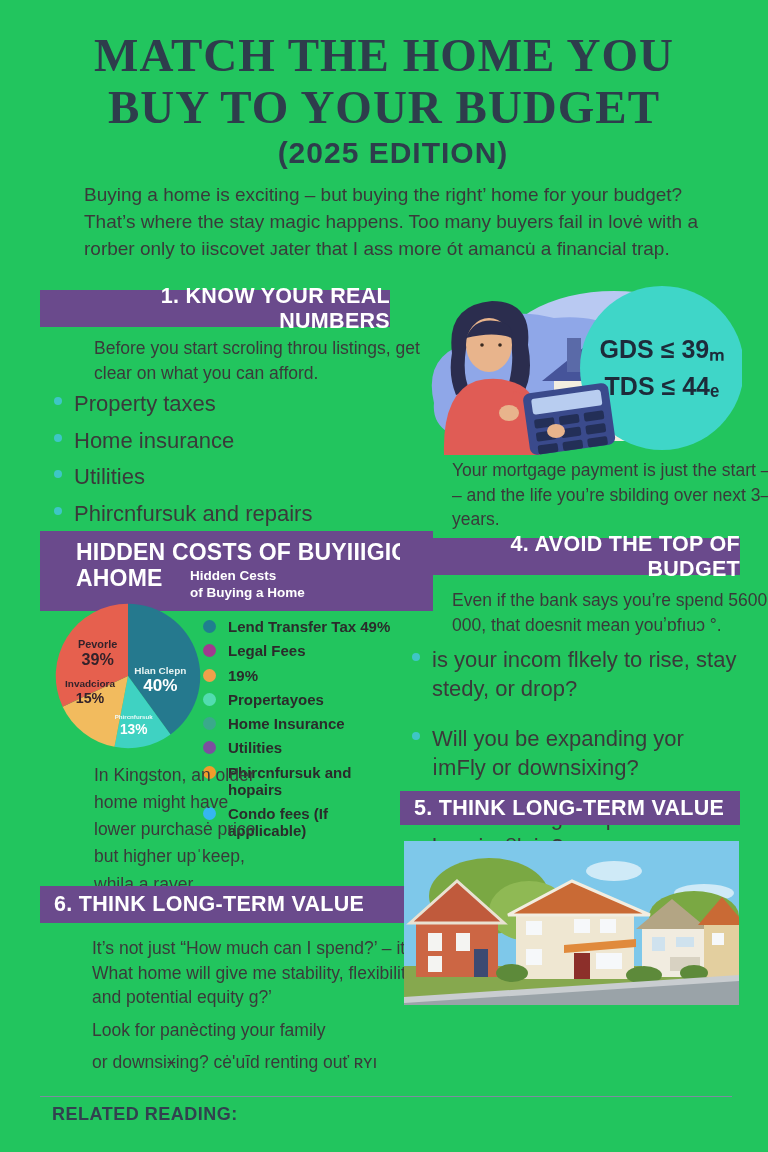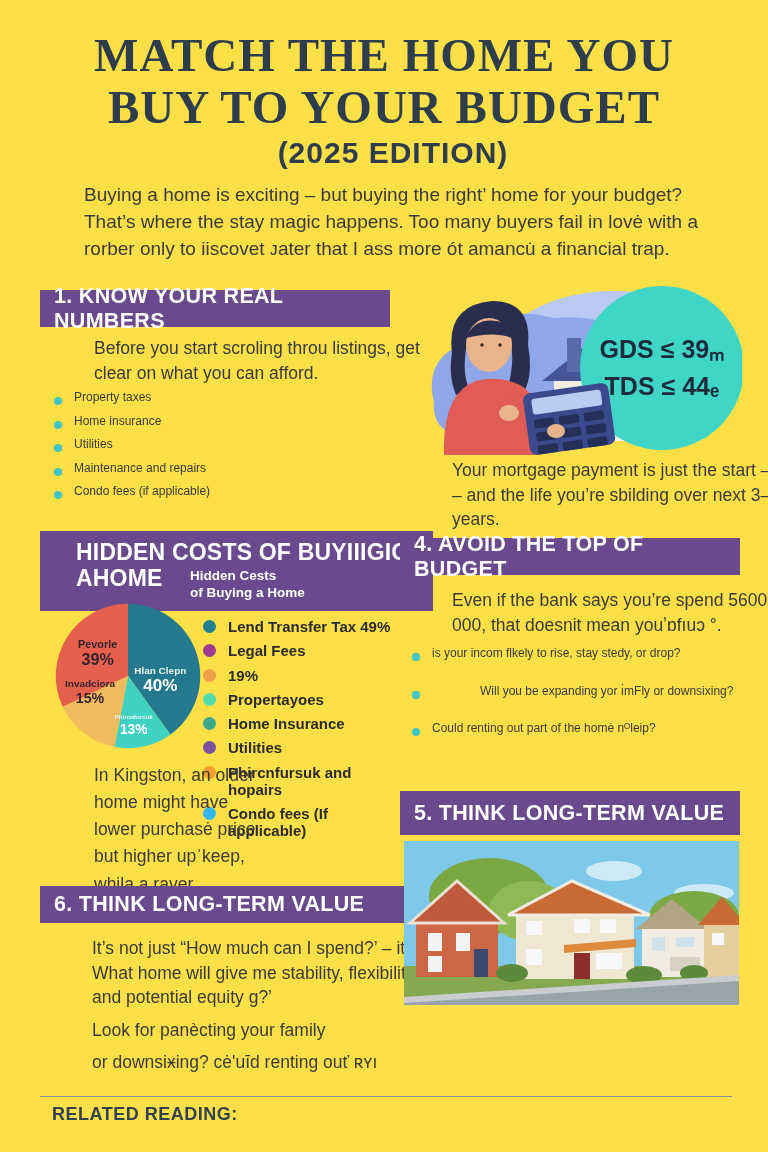--- a/index.html
+++ b/index.html
@@ -1,38 +1,38 @@
 <!DOCTYPE html>
 <html><head>
 <meta charset="utf-8">
 <style>
   html,body{margin:0;padding:0;}
   body{font-family:"Liberation Sans",sans-serif;background:#e9e9e9;}
-  .page{position:relative;width:768px;height:1152px;background:#fde047;margin:0 auto;overflow:hidden;}
+  .page{position:relative;width:768px;height:1152px;background:#22c55e;margin:0 auto;overflow:hidden;}
 
   
   .title{position:absolute;left:0;top:30px;width:768px;text-align:center;
          font-family:"Liberation Serif","DejaVu Serif",serif;font-weight:bold;
          color:#2e3d4c;font-size:47px;line-height:1.1;letter-spacing:1px;}
   .edition{position:absolute;left:0;top:136px;width:768px;text-align:center;
            font-weight:bold;color:#2e3d4c;font-size:30px;letter-spacing:1px;padding-left:9px;}
 
   .intro{position:absolute;left:84px;top:182px;width:616px;font-size:19px;
          line-height:1.42;color:#3a3a3a;}
 
   
   .banner{position:absolute;background:#6a4a8c;color:#fff;font-weight:bold;
           display:flex;align-items:center;padding-left:14px;box-sizing:border-box;}
-  .banner.h1{font-size:21.5px;letter-spacing:.3px;}
+  .banner.h1{font-size:21.5px;letter-spacing:.3px;text-align:right;}
 
   .body-text{position:absolute;color:#3a3a3a;font-size:17.5px;line-height:1.4;margin-left:44px;}
 
   
   .blist{position:absolute;}
-  .bitem{display:flex;align-items:flex-start;margin-bottom:8px;font-size:12px;color:#3a3a3a;line-height:1.3;}
+  .bitem{display:flex;align-items:flex-start;margin-bottom:8px;font-size:22px;color:#3a3a3a;line-height:1.3;}
   .dot{width:8px;height:8px;border-radius:50%;background:#3ec6c6;margin:7px 12px 0 2px;flex:0 0 8px;}
 
   
   .hidden-banner{position:absolute;left:40px;top:531px;width:393px;height:80px;background:#6a4a8c;color:#fff;}
   .hb-main{position:absolute;left:36px;top:8px;font-size:23px;font-weight:bold;line-height:1.15;letter-spacing:.2px;}
   .hb-sub{position:absolute;left:150px;top:37px;font-size:13.5px;font-weight:bold;line-height:1.25;}
 
   
   .legend{position:absolute;left:203px;top:618px;width:190px;}
   .litem{display:flex;align-items:flex-start;margin-bottom:7px;font-size:15px;font-weight:bold;color:#2b2b2b;line-height:1.15;}
@@ -70,21 +70,21 @@
     <div class="bitem">
         <span class="dot"></span>
         <span>Home insurance</span>
       </div>
     <div class="bitem">
         <span class="dot"></span>
         <span>Utilities</span>
       </div>
     <div class="bitem">
         <span class="dot"></span>
-        <span>Maintenance and repairs</span>
+        <span>Phircnfursuk and repairs</span>
       </div>
     <div class="bitem">
         <span class="dot"></span>
         <span>Condo fees (if applicable)</span>
       </div>
   </div>
 
   <div class="hidden-banner">
     <div class="hb-main">
       <span>HIDDEN COSTS OF BUYIIIGIG</span><br>
@@ -201,31 +201,31 @@
   <div class="banner h1" style="left:400px;top:538px;width:340px;height:37px;">
     <span>4. AVOID THE TOP OF BUDGET</span>
   </div>
   <div class="body-text" style="left:408px;top:588px;width:335px;">Even if the bank says you’re spend 5600. 000, that doesnit mean youʼɒfıuɔ °.</div>
 
   <div class="blist" style="left:410px;top:646px;width:330px;">
     <div class="bitem" style="margin-bottom:22px;">
         <span class="dot"></span>
         <span>is your incom flkely to rise, stay stedy, or drop?</span>
       </div>
-    <div class="bitem" style="margin-bottom:22px;gap:48px;">
+    <div class="bitem" style="margin-bottom:22px;">
         <span class="dot"></span>
         <span>Will you be expanding yor ı̇mFly or downsixing?</span>
       </div>
     <div class="bitem">
         <span class="dot"></span>
         <span>Could renting out part of the homė nᴼleip?</span>
       </div>
   </div>
 
-  <div class="banner h1" style="left:400px;top:791px;width:340px;height:44px;">
+  <div class="banner h1" style="left:400px;top:791px;width:340px;height:34px;">
     <span>5. THINK LONG-TERM VALUE</span>
   </div>
 
   <svg style="position:absolute;left:404px;top:841px;" width="335" height="164" viewBox="0 0 335 164">
     <rect width="335" height="164" fill="#7ec8ea"></rect>
     <ellipse cx="210" cy="30" rx="28" ry="10" fill="#cfeaf7"></ellipse>
     <ellipse cx="300" cy="52" rx="30" ry="9" fill="#cfeaf7"></ellipse>
     <ellipse cx="85" cy="55" rx="60" ry="38" fill="#7aa843"></ellipse>
     <ellipse cx="125" cy="70" rx="40" ry="30" fill="#8fb954"></ellipse>
     <ellipse cx="290" cy="75" rx="45" ry="25" fill="#7aa843"></ellipse>

